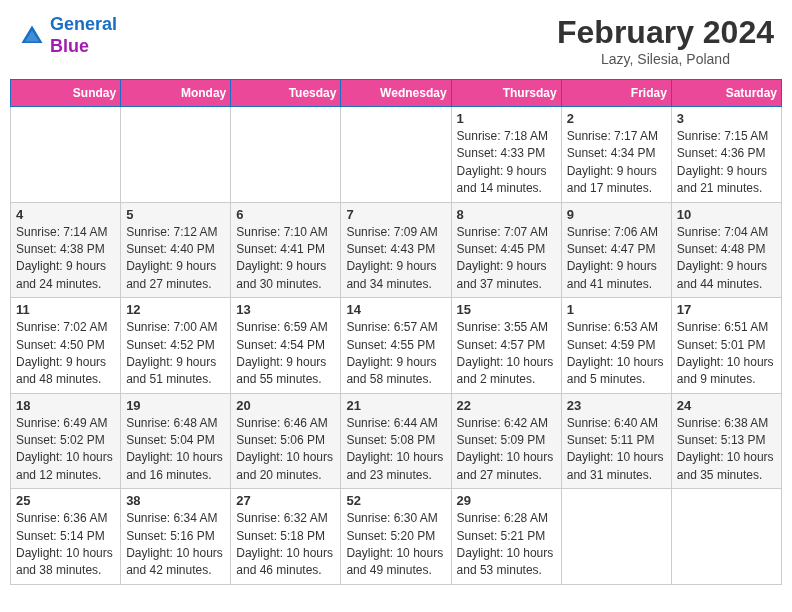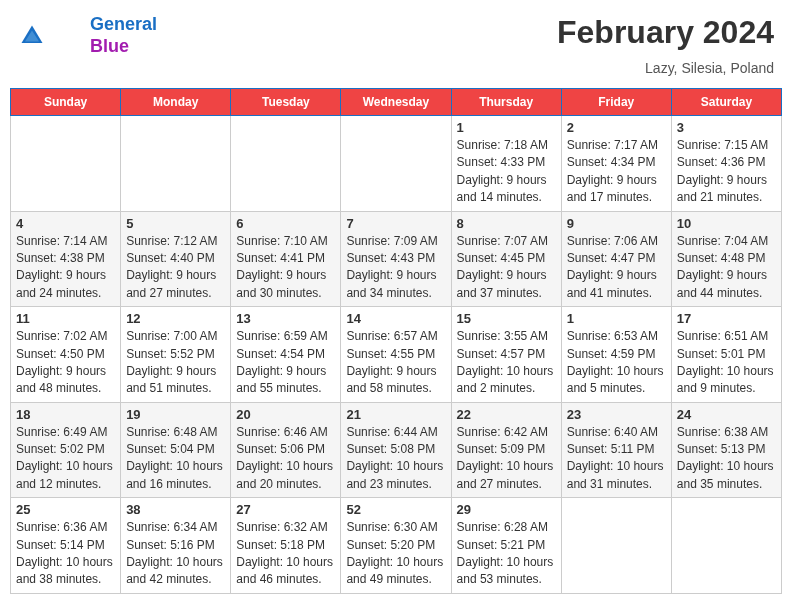--- a/index.html
+++ b/index.html
@@ -23,51 +23,49 @@
       gap: 4px;
     }
     .logo-text {
       font-size: 18px;
       font-weight: bold;
       color: #333;
       line-height: 1.2;
     }
     .logo-text span {
       color: #1a6fc4;
-      margin-left: 40px;
     }
     .logo-icon {
       width: 28px;
       height: 28px;
     }
     .title-block {
-      text-align: right;
+      text-align: center;
     }
     .month-title {
       font-size: 32px;
       font-weight: bold;
       color: #333;
     }
     .location-title {
       font-size: 14px;
       color: #555;
-      margin-top: 9px;
     }
     table {
       width: 100%;
       border-collapse: collapse;
       table-layout: fixed;
     }
     thead th {
-      background-color: #ef4444;
+      background-color: #ec4899;
       color: #fff;
       font-size: 12px;
       font-weight: bold;
       padding: 6px 4px;
-      text-align: center;
+      text-align: right;
       border: 1px solid #1a6fc4;
     }
     tbody td {
       border: 1px solid #ccc;
       vertical-align: top;
       padding: 4px 5px;
       height: 88px;
       background: #fff;
     }
     tbody tr:nth-child(even) td {
@@ -203,21 +201,21 @@
         <td>
           <div class="day-number">11</div>
           <div class="day-info">Sunrise: 7:02 AM
 Sunset: 4:50 PM
 Daylight: 9 hours
 and 48 minutes.</div>
         </td>
         <td>
           <div class="day-number">12</div>
           <div class="day-info">Sunrise: 7:00 AM
-Sunset: 5:52 PM
+Sunset: 4:52 PM
 Daylight: 9 hours
 and 51 minutes.</div>
         </td>
         <td>
           <div class="day-number">13</div>
           <div class="day-info">Sunrise: 6:59 AM
 Sunset: 4:54 PM
 Daylight: 9 hours
 and 55 minutes.</div>
         </td>

